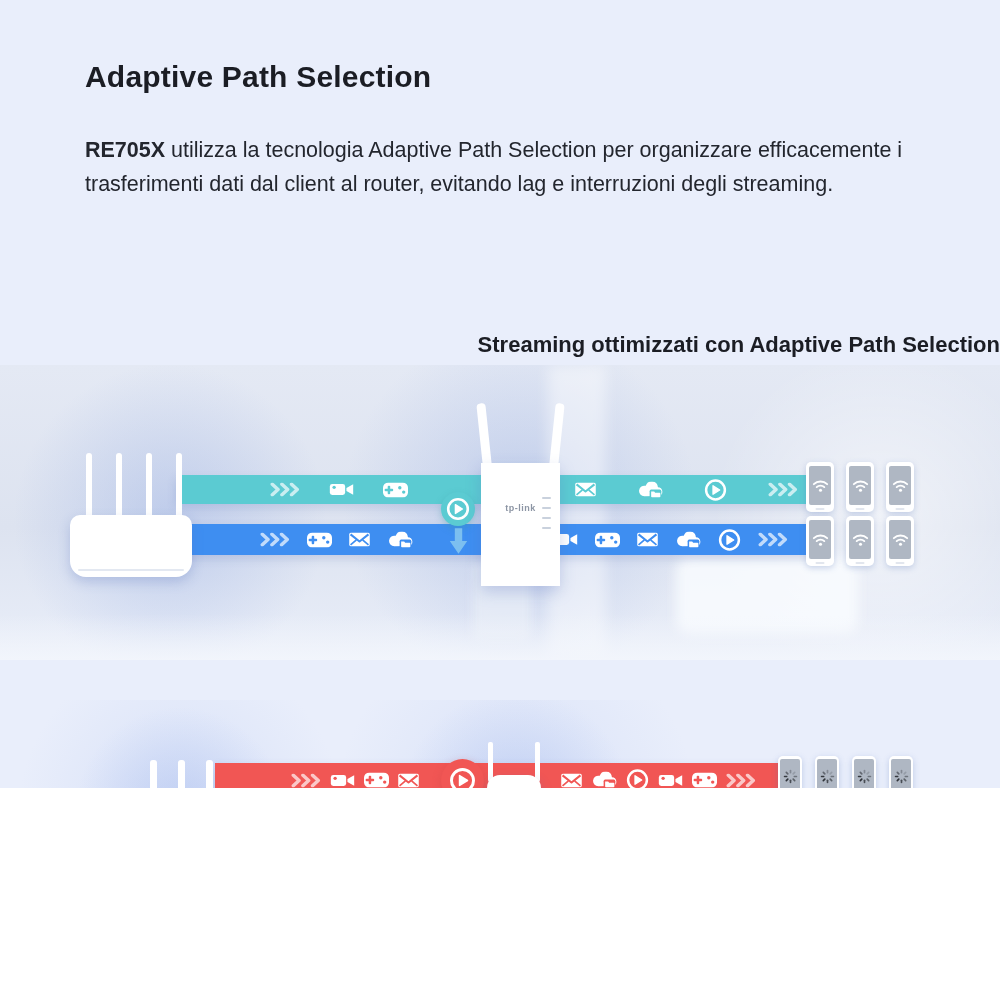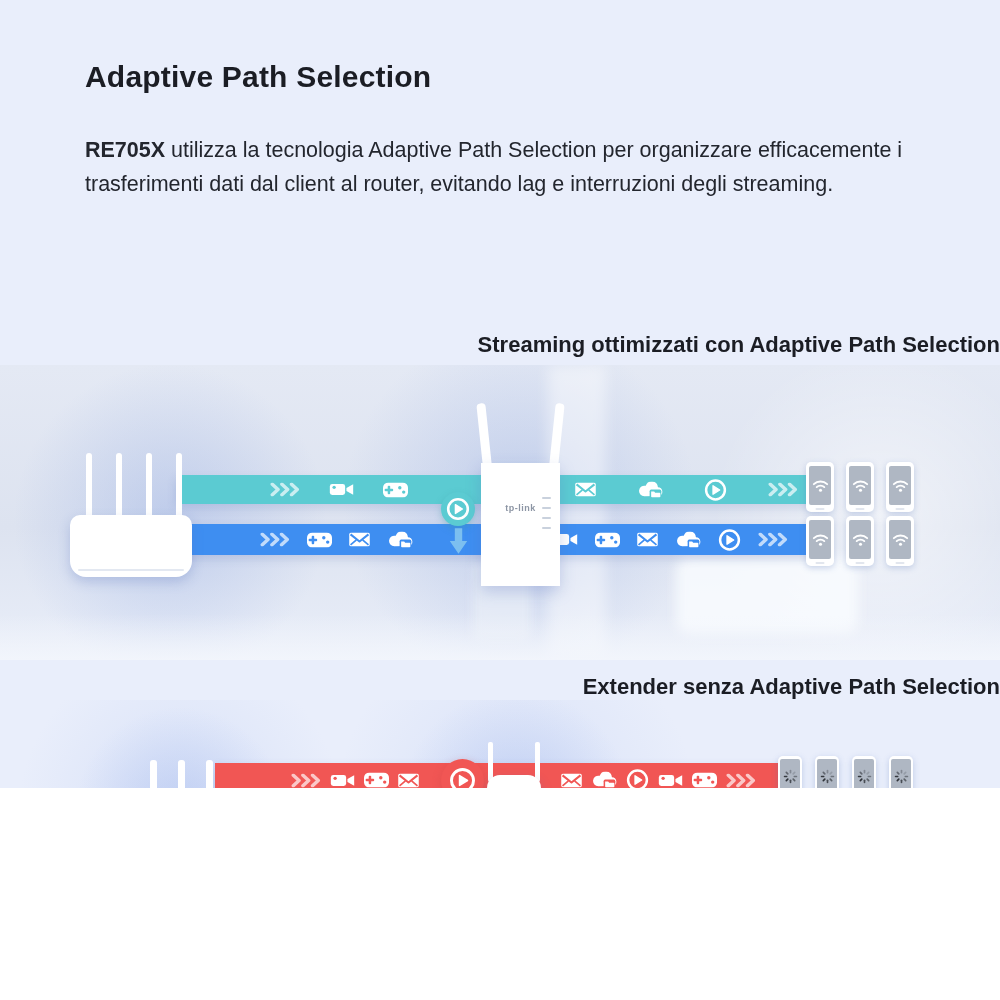--- a/index.html
+++ b/index.html
@@ -376,21 +376,20 @@
                   <path d="M5.3 10a6.7 6.7 0 0 1 9.4 0" fill="none" stroke="#fff" stroke-width="2.3" stroke-linecap="round"></path>
                   <circle cx="10" cy="13.8" r="1.9" fill="#fff"></circle>
                 </svg>
               </span>
             </div>
           </div>
         </div>
     </div>
   </div>
 
-  <h2 class="sect-h h-leg">Extender senza Adaptive Path Selection</h2>
 
   <div class="diagram d2">
 
     <div class="router r2">
       <span class="ant a1"></span>
       <span class="ant a2"></span>
       <span class="ant a3"></span>
       <div class="rbody"></div>
     </div>
 

